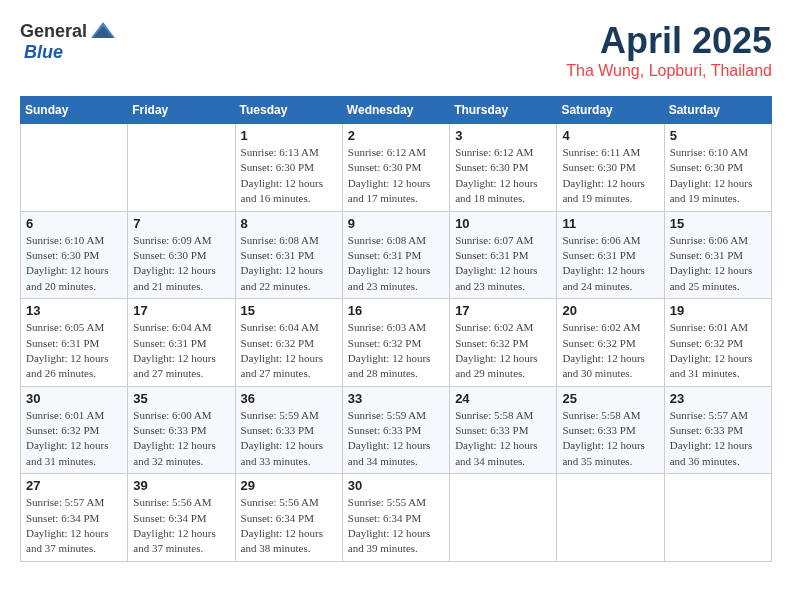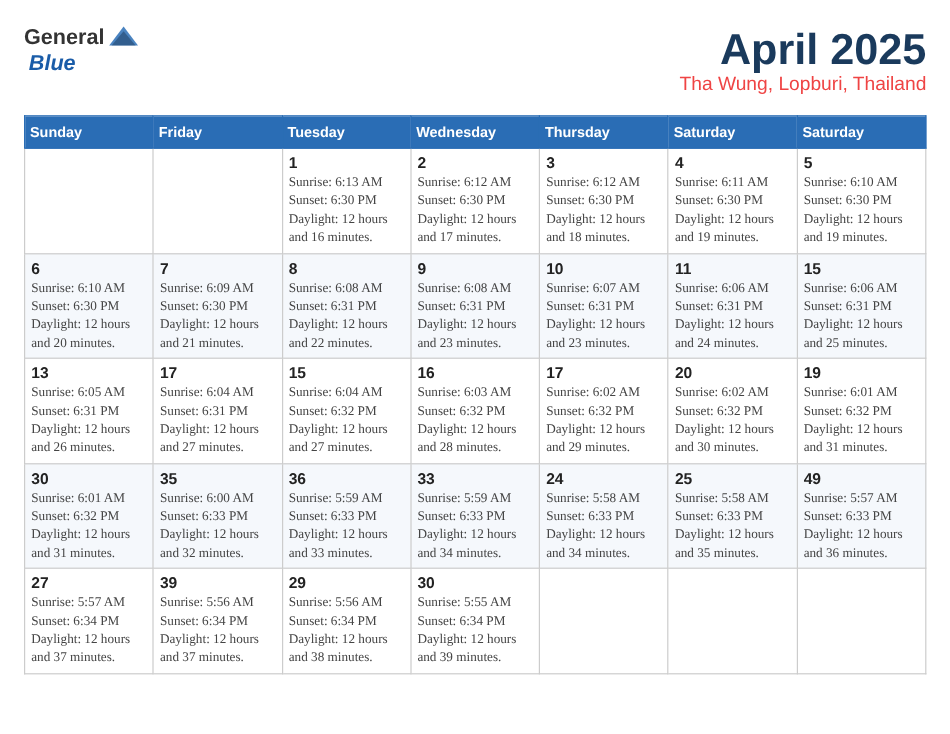--- a/index.html
+++ b/index.html
@@ -228,21 +228,21 @@
         </td>
         <td>
           <span class="day-number">24</span>
           <span class="day-info">Sunrise: 5:58 AM<br>Sunset: 6:33 PM<br>Daylight: 12 hours and 34 minutes.</span>
         </td>
         <td>
           <span class="day-number">25</span>
           <span class="day-info">Sunrise: 5:58 AM<br>Sunset: 6:33 PM<br>Daylight: 12 hours and 35 minutes.</span>
         </td>
         <td>
-          <span class="day-number">49</span>
+          <span class="day-number">23</span>
           <span class="day-info">Sunrise: 5:57 AM<br>Sunset: 6:33 PM<br>Daylight: 12 hours and 36 minutes.</span>
         </td>
       </tr>
       <tr>
         <td>
           <span class="day-number">27</span>
           <span class="day-info">Sunrise: 5:57 AM<br>Sunset: 6:34 PM<br>Daylight: 12 hours and 37 minutes.</span>
         </td>
         <td>
           <span class="day-number">39</span>

